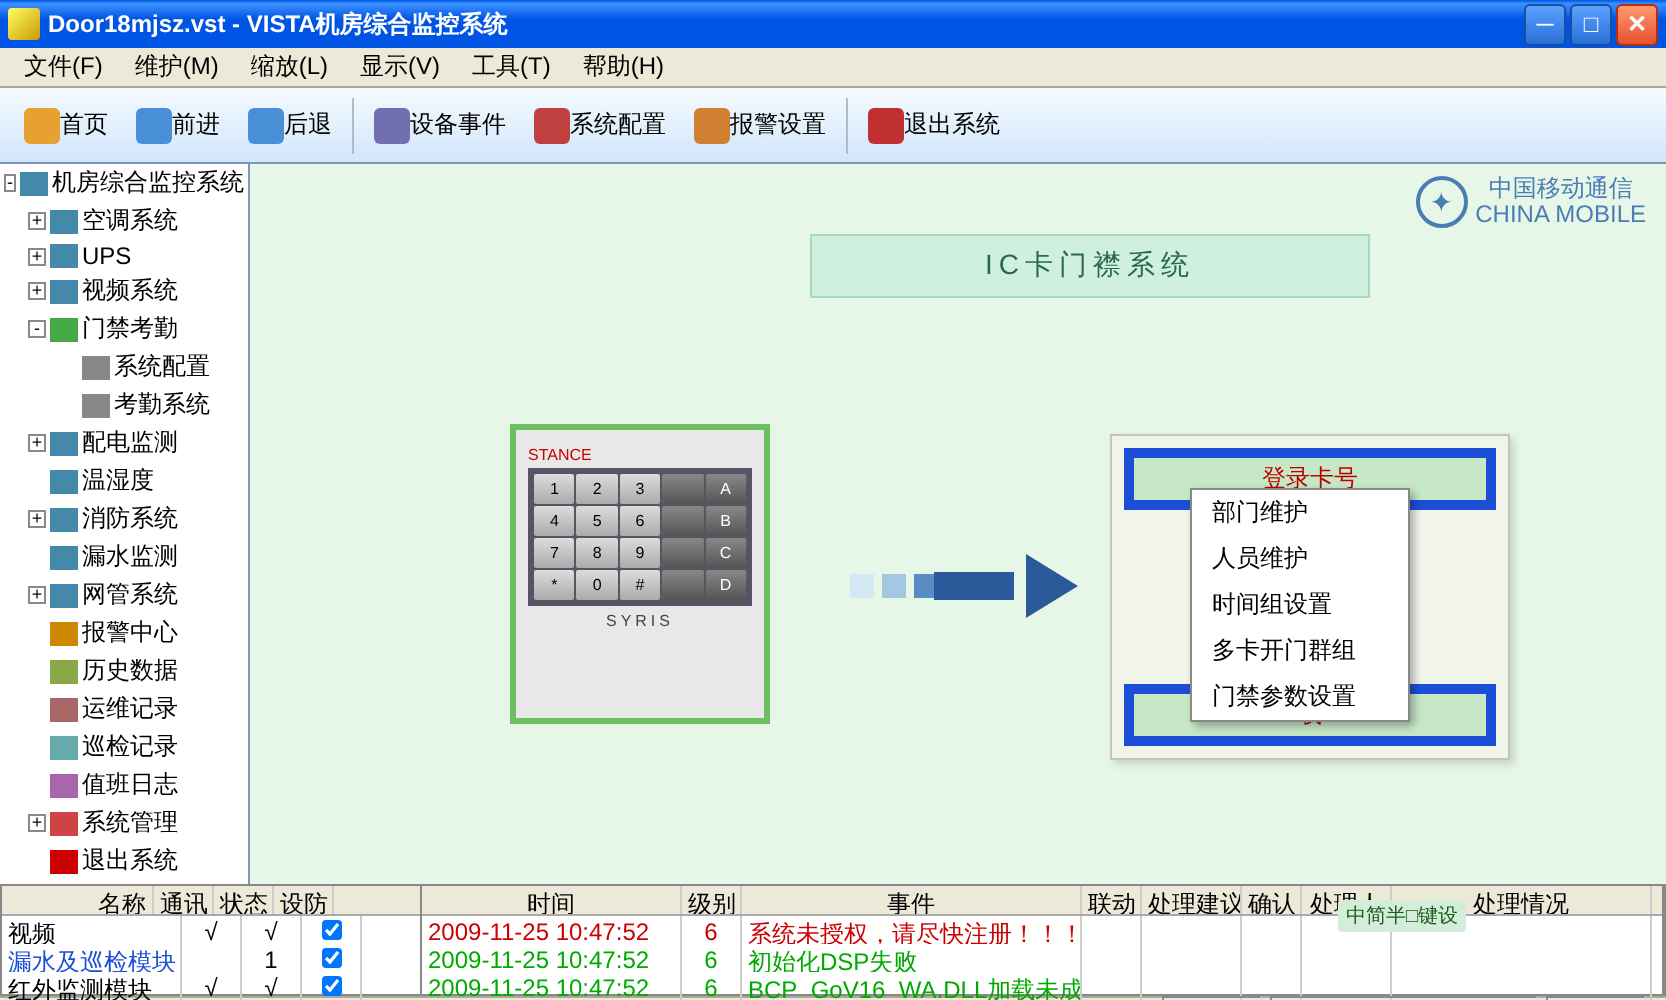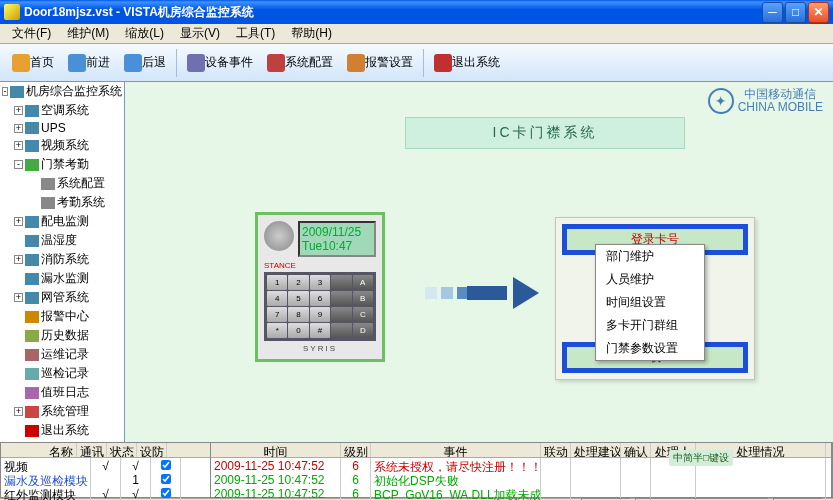--- a/index.html
+++ b/index.html
@@ -222,27 +222,20 @@
     </div>
 
   <div class="content">
     <div class="logo">
       <div class="logo-icon">✦</div>
       <div class="logo-text"><span>中国移动通信</span><br><span>CHINA MOBILE</span></div>
     </div>
     <div class="pagetitle">IC卡门襟系统</div>
 
     <div class="device">
-      <div class="dev-top">
-        <div class="speaker"></div>
-        <div class="screen">
-          <span>2009/11/25</span>
-          <span>Tue10:47</span>
-        </div>
-      </div>
       <div class="brand">STANCE</div>
       <div class="keypad" id="keypad">
           <div class="key">1</div>
           <div class="key">2</div>
           <div class="key">3</div>
           <div class="key dark"></div>
           <div class="key dark">A</div>
           <div class="key">4</div>
           <div class="key">5</div>
           <div class="key">6</div>

